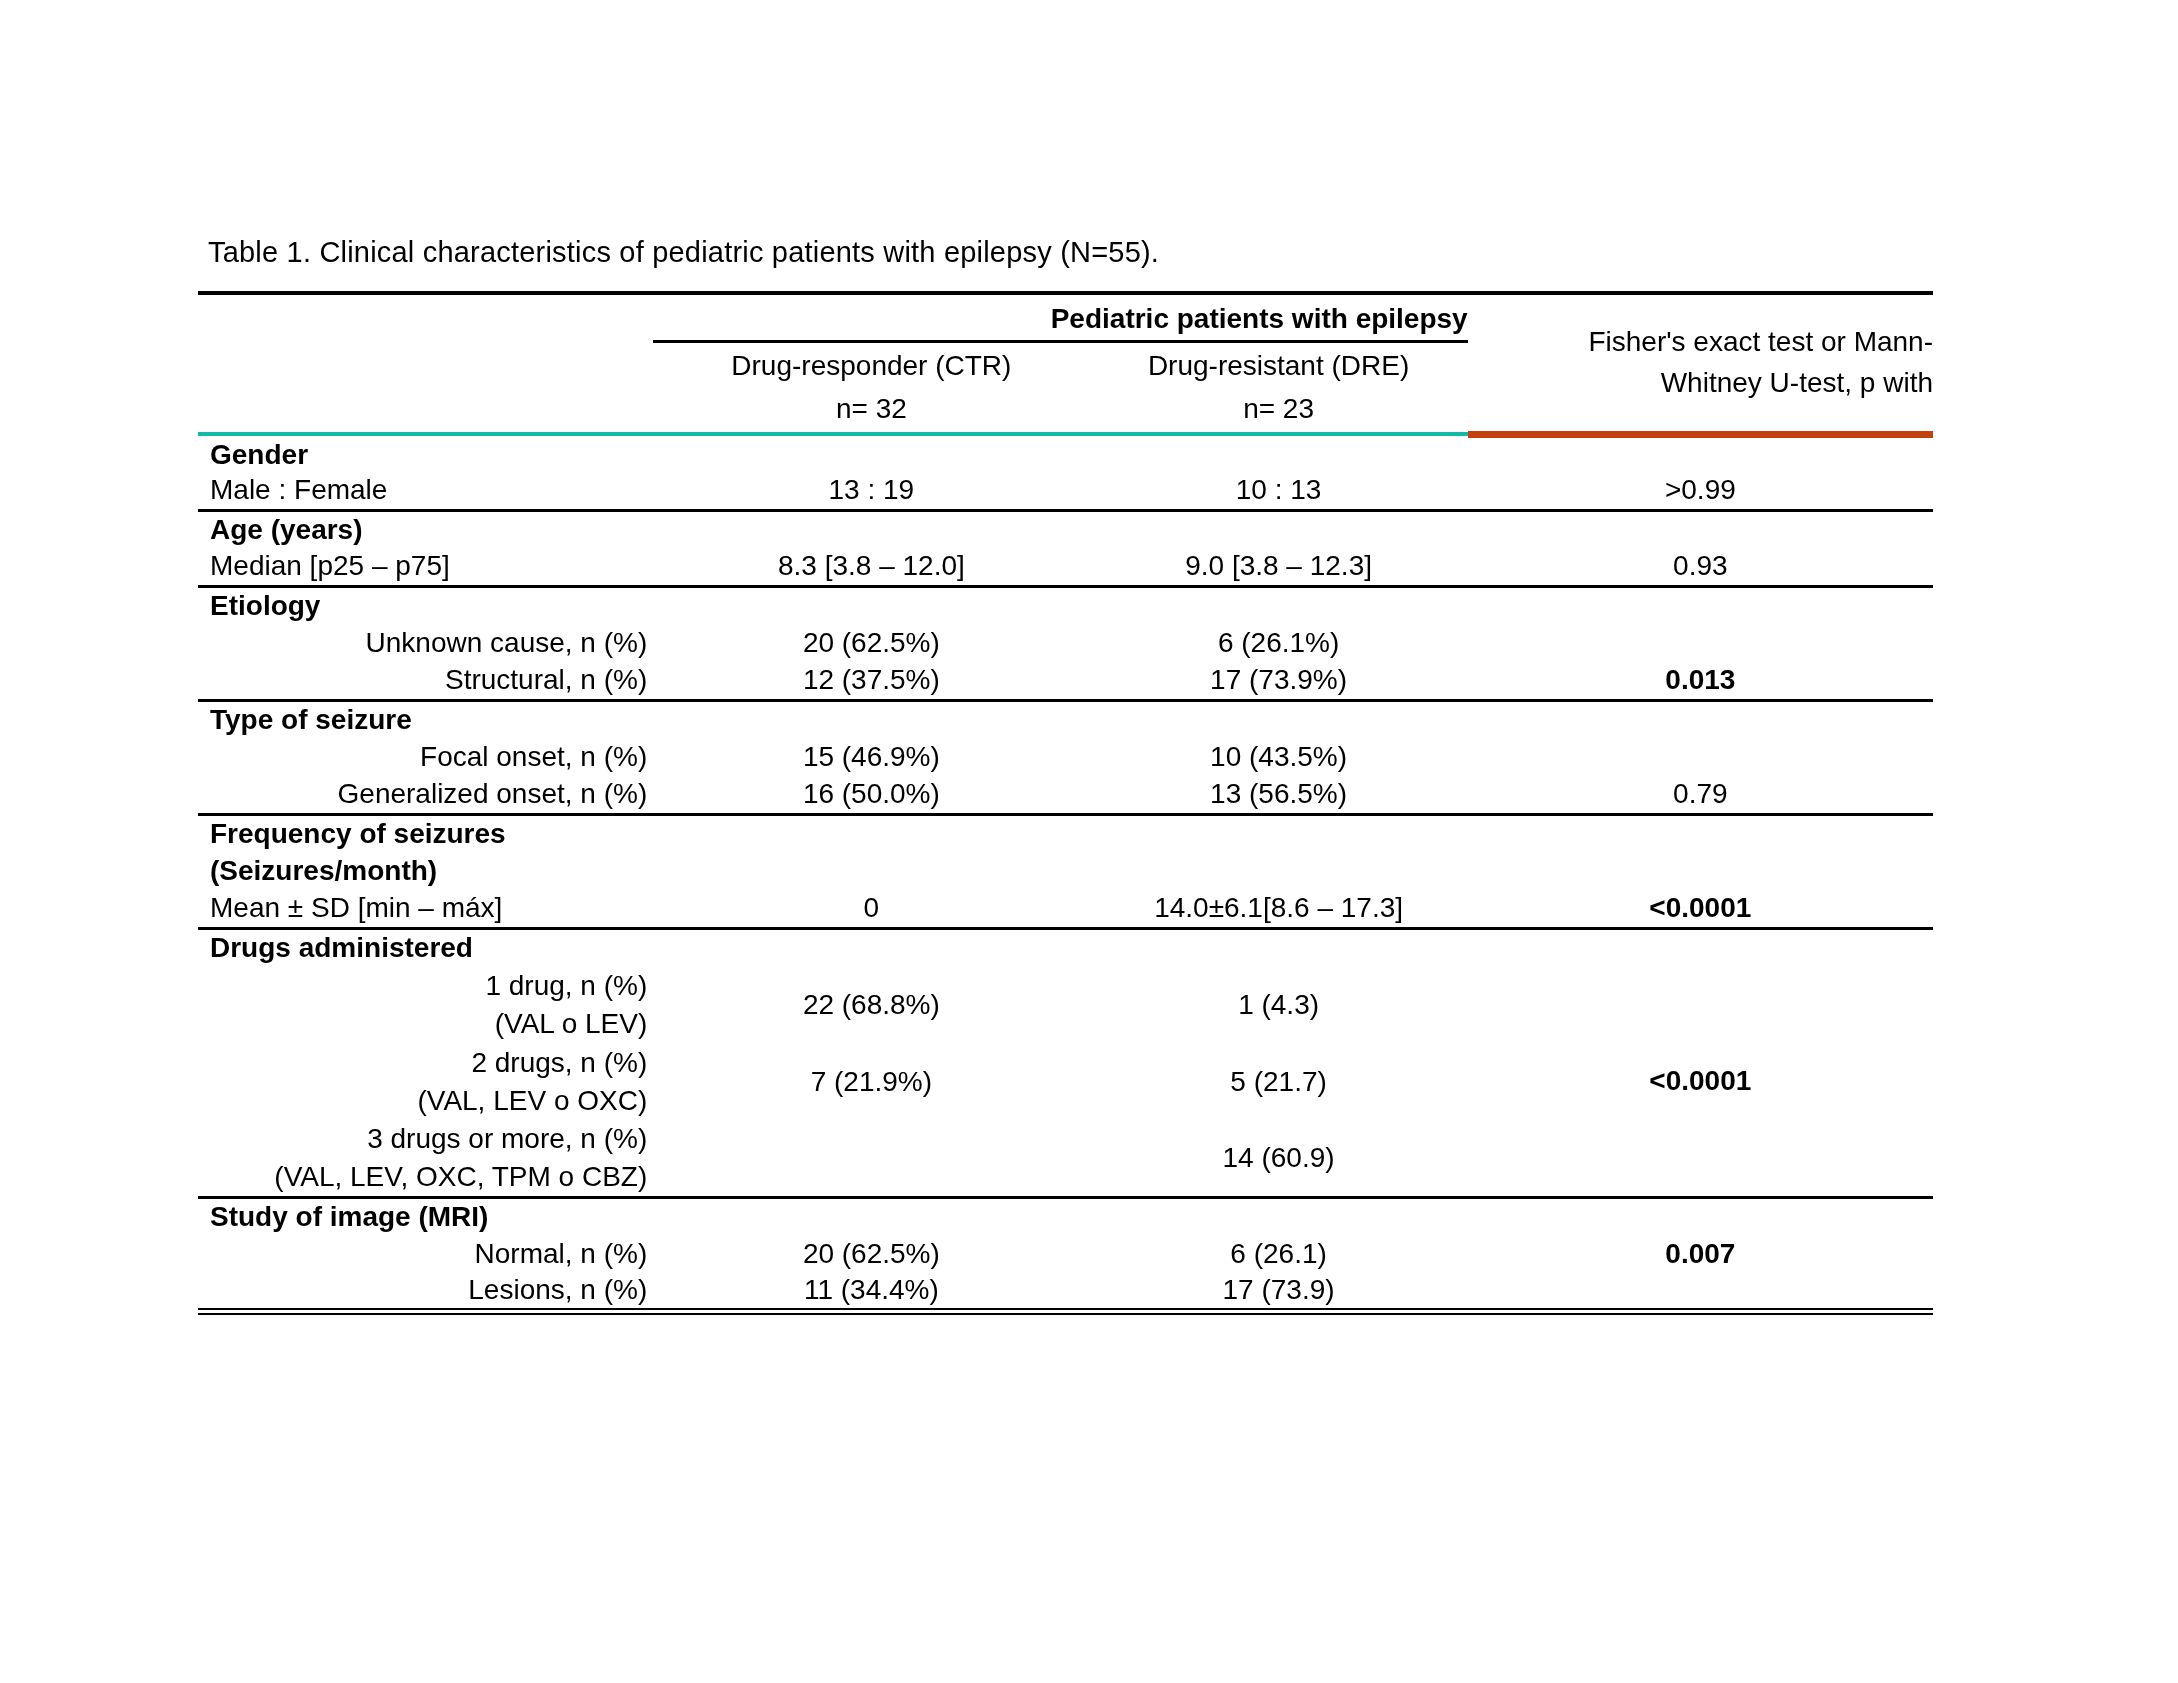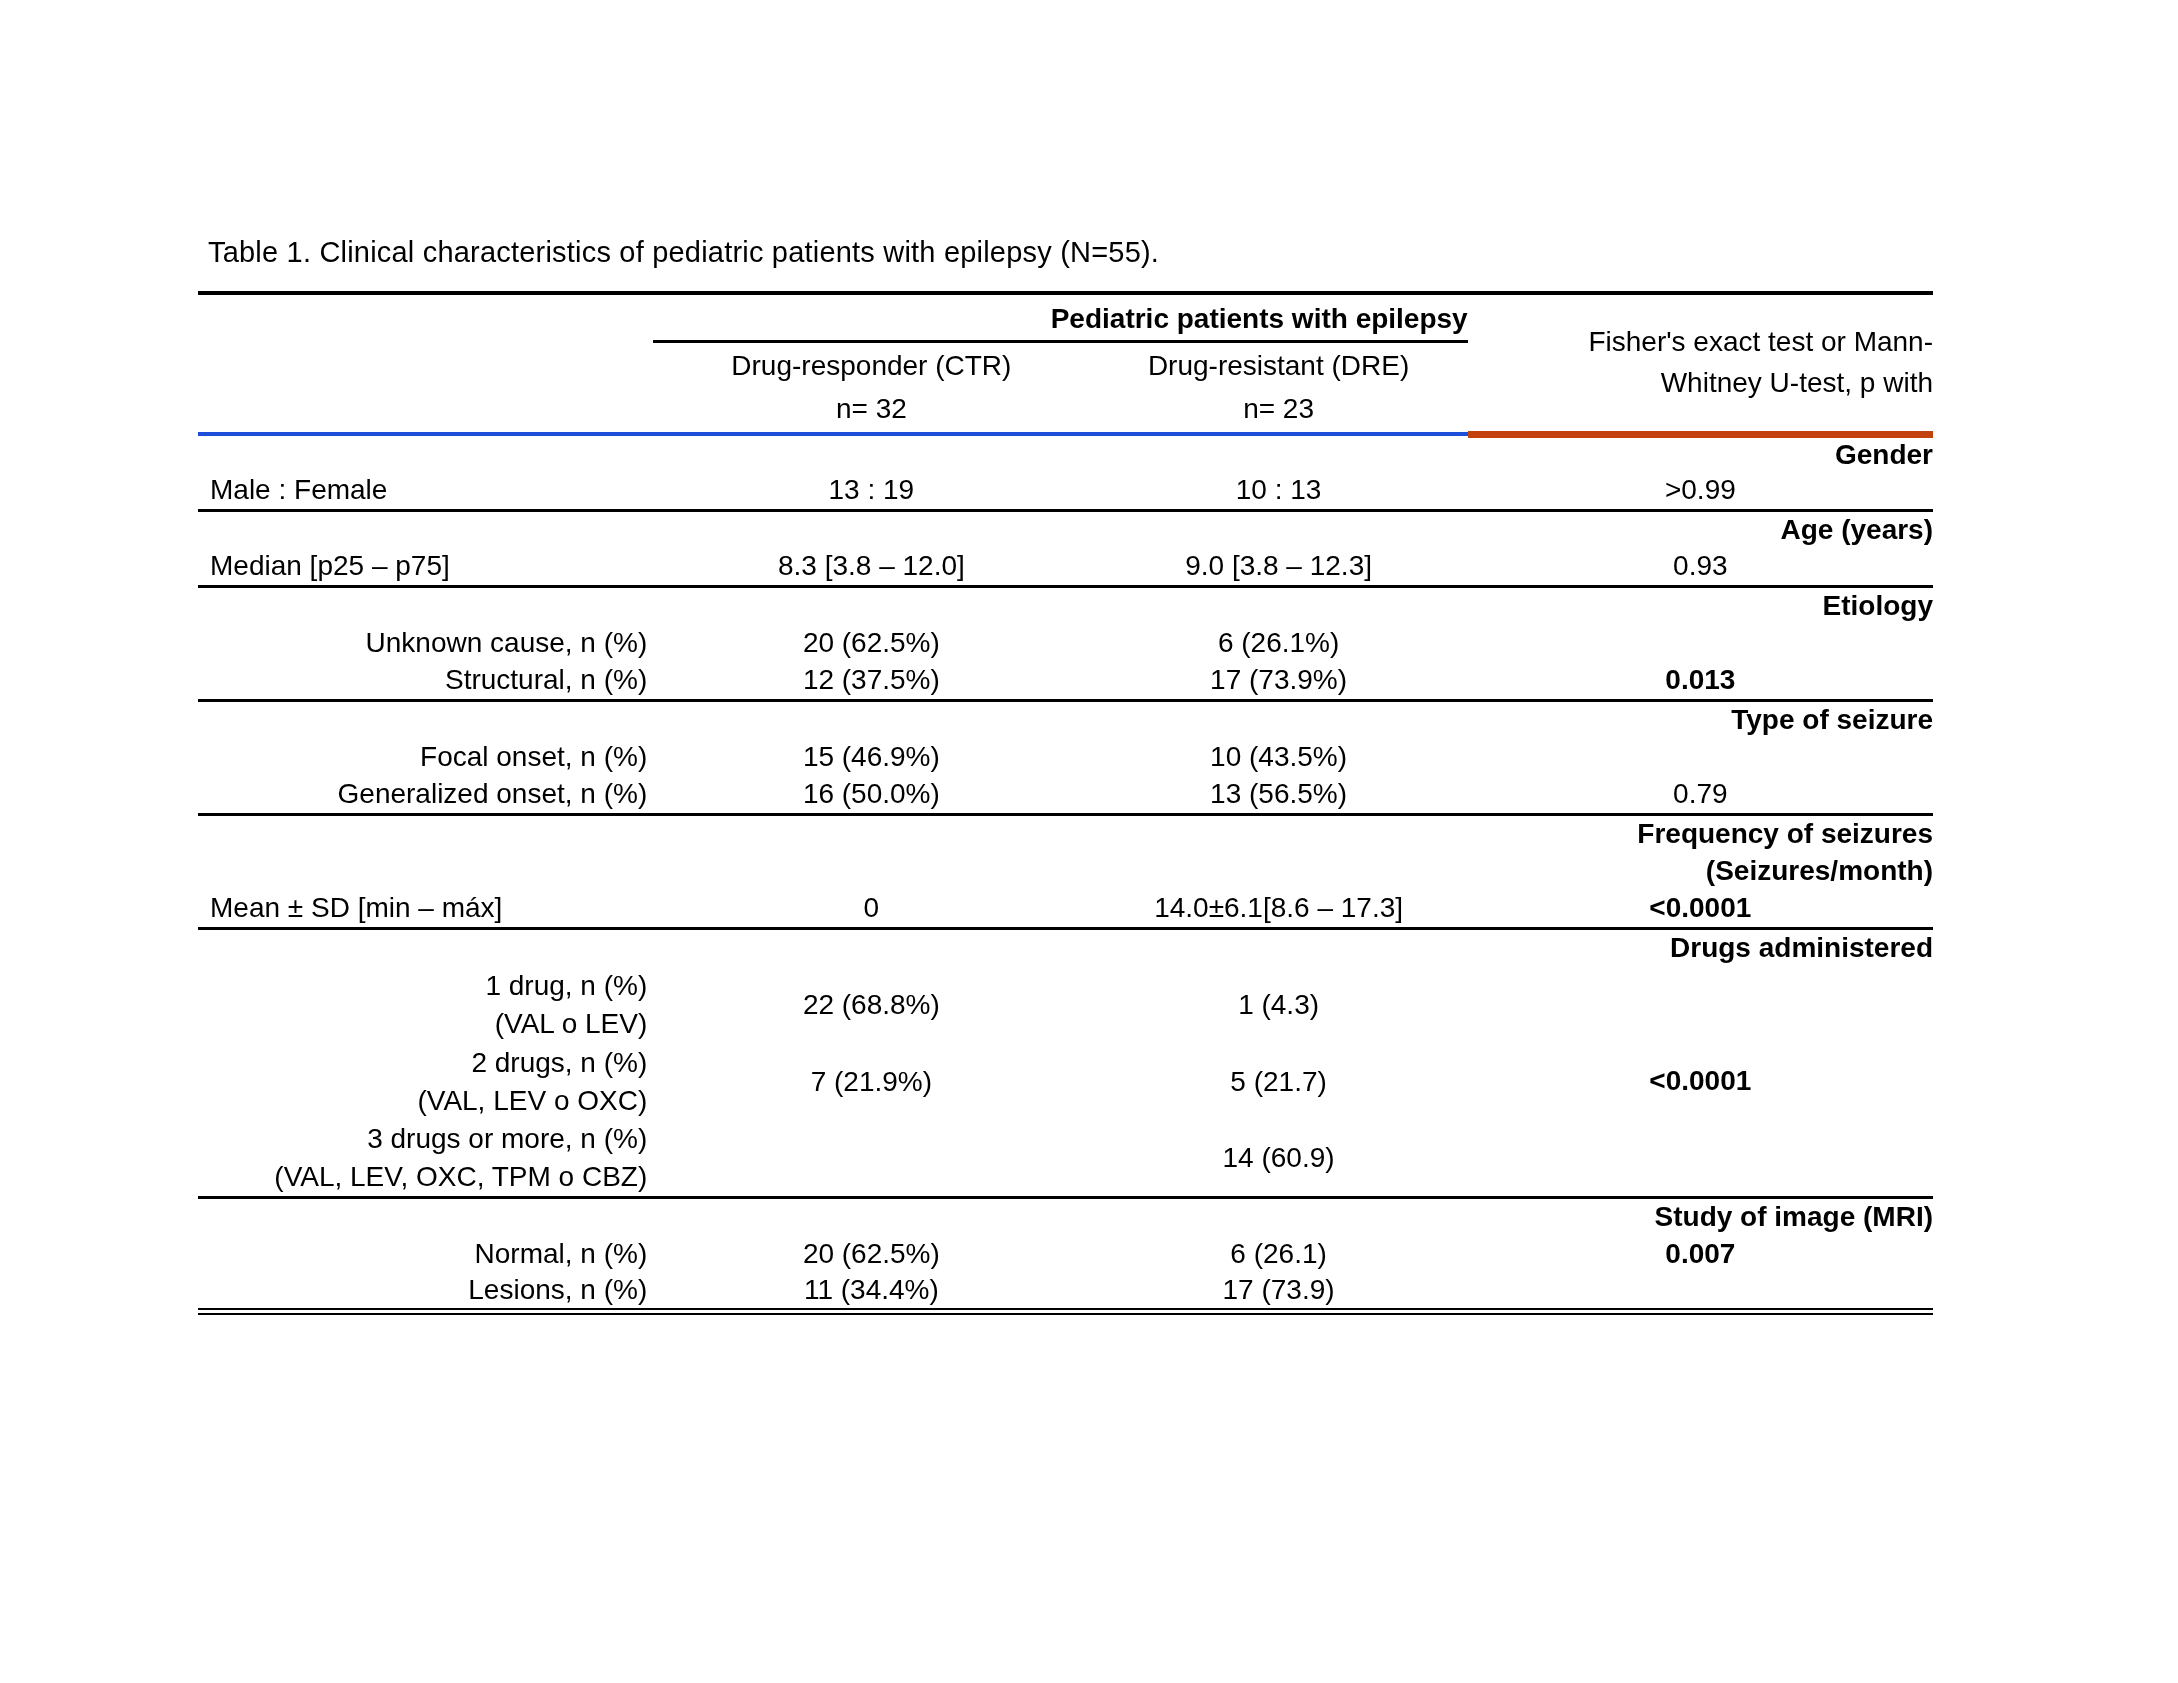--- a/index.html
+++ b/index.html
@@ -38,36 +38,36 @@
 
   
   tr.h1 td { border-top: 4px solid #000; }
   td.spanner {
     text-align: right;
     font-weight: bold;
     height: 48px;
     border-bottom: 3px solid #000;
     padding-top: 4px;
   }
-  tr.h2 td { border-bottom: 4px solid #1d4ed8; height: 93px; }
+  tr.h2 td { border-bottom: 4px solid #14b8a6; height: 93px; }
   td.ptest-cell {
     border-bottom: 7px solid #c2410c;
     text-align: right;
     padding-left: 16px;
     line-height: 1.45;
   }
   .colhead { text-align: center; line-height: 1.55; }
 
   
   tr.sec > td { border-top: 3px solid #000; }
   tr.last > td { border-bottom: 7px double #000; margin-top: 14px; }
 
   td.sechead {
     font-weight: bold;
-    text-align: right;
+    text-align: left;
     padding-left: 12px;
     height: 38px;
   }
   td.lab-left  { text-align: left;  padding-left: 12px; height: 38px; }
   td.lab-right { text-align: right; padding-right: 6px; height: 38px; }
   td.val { text-align: center; height: 38px; }
   td.pval { text-align: center; height: 38px; }
   .b { font-weight: bold; margin-top: 8px; }
 
   td.drug-label { text-align: right; padding-right: 6px; height: 77px; line-height: 1.35; }

